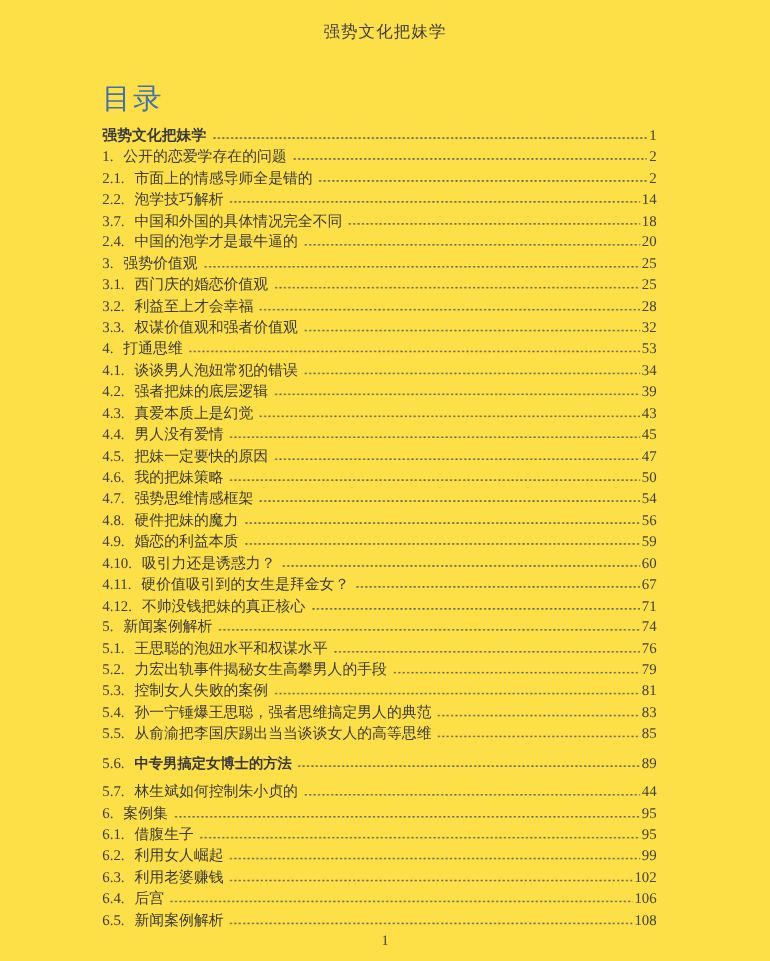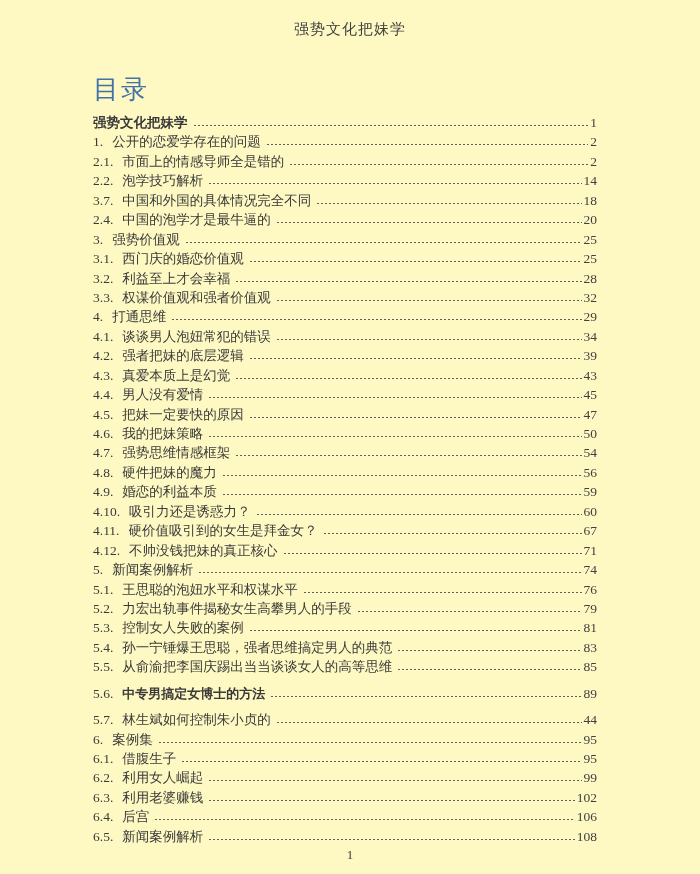--- a/index.html
+++ b/index.html
@@ -4,21 +4,21 @@
 <style>
   html, body {
     margin: 0;
     padding: 0;
     background: #ffffff;
   }
   .page {
     position: relative;
     width: 700px;
     height: 874px;
-    background: #fef9c3;
+    background: #fde047;
     font-family: "Liberation Serif", serif;
     color: #3a3a3a;
     overflow: hidden;
     box-sizing: border-box;
   }
   .doc-header {
     padding-top: 20px;
     text-align: center;
     font-size: 15px;
     color: #3f3f3f;
@@ -155,21 +155,21 @@
         <div class="toc-line">
           <span class="toc-num">3.3.</span>
           <span class="toc-title">权谋价值观和强者价值观</span>
           <span class="toc-dots"></span>
           <span class="toc-page">32</span>
         </div>
         <div class="toc-line">
           <span class="toc-num">4.</span>
           <span class="toc-title">打通思维</span>
           <span class="toc-dots"></span>
-          <span class="toc-page">29</span>
+          <span class="toc-page">53</span>
         </div>
         <div class="toc-line">
           <span class="toc-num">4.1.</span>
           <span class="toc-title">谈谈男人泡妞常犯的错误</span>
           <span class="toc-dots"></span>
           <span class="toc-page">34</span>
         </div>
         <div class="toc-line">
           <span class="toc-num">4.2.</span>
           <span class="toc-title">强者把妹的底层逻辑</span>

